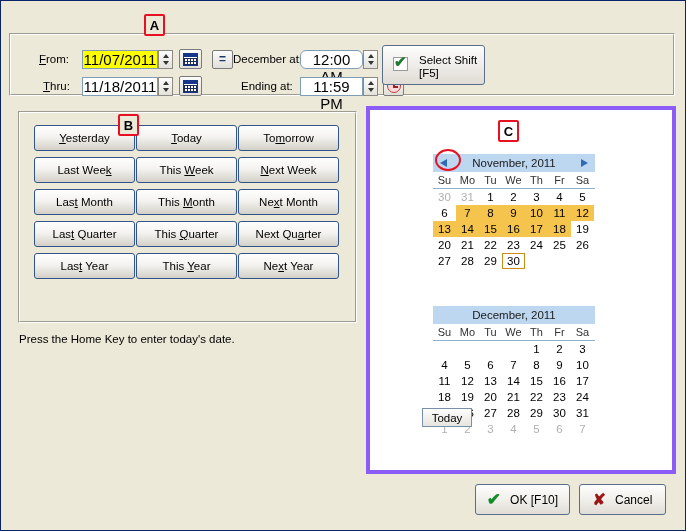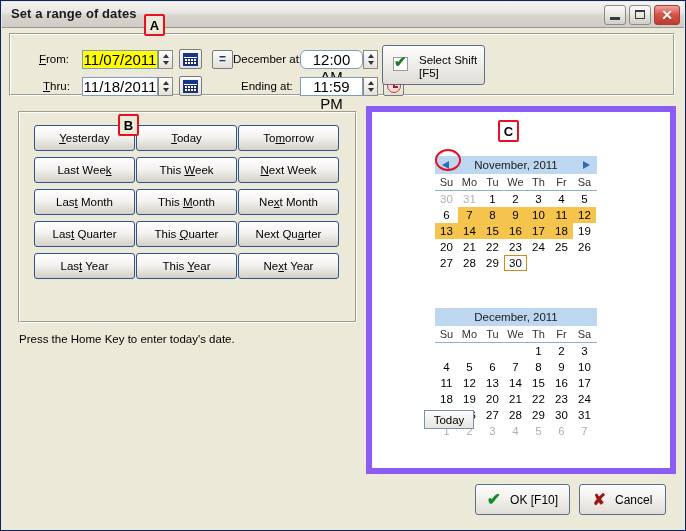--- a/index.html
+++ b/index.html
@@ -236,21 +236,21 @@
   .hint {
     position: absolute; left: 18px; top: 332px;
     font-size: 11.5px; color: #000;
   }
 
   
   .rightpanel {
     position: absolute; left: 365px; top: 105px;
     width: 310px; height: 368px;
     background: #ffffff;
-    border: 6px solid #8b5cf6;
+    border: 4px solid #8b5cf6;
     box-sizing: border-box;
   }
   .calwrap {
     position: absolute; left: 63px; top: 44px;
     width: 162px;
   }
   .cal { width: 162px; }
   .cal-header {
     position: relative;
     height: 18px;
@@ -343,34 +343,20 @@
     border: 2px solid #e81123;
     border-radius: 50%;
     box-sizing: border-box;
   }
 </style>
 </head>
 <body>
 
 <div id="app">
 
-  <div class="titlebar">
-    <div class="title-text">Set a range of dates</div>
-    <div class="win-btns">
-      <div class="win-btn">
-        <span class="glyph-min"></span>
-      </div>
-      <div class="win-btn">
-        <span class="glyph-max"></span>
-      </div>
-      <div class="win-btn close">
-        <span class="glyph-close">✕</span>
-      </div>
-    </div>
-  </div>
 
   <div class="topstrip">
     <div class="topstrip-inner"></div>
 
     <div class="lbl" style="left:29px; top:19px;"><u>F</u>rom:</div>
     <div class="tf hl" style="left:72px; top:16px; width:76px;">11/07/2011</div>
     <div class="spin" style="left:148px; top:16px;">
       <span class="up"></span>
       <span class="dn"></span>
     </div>

